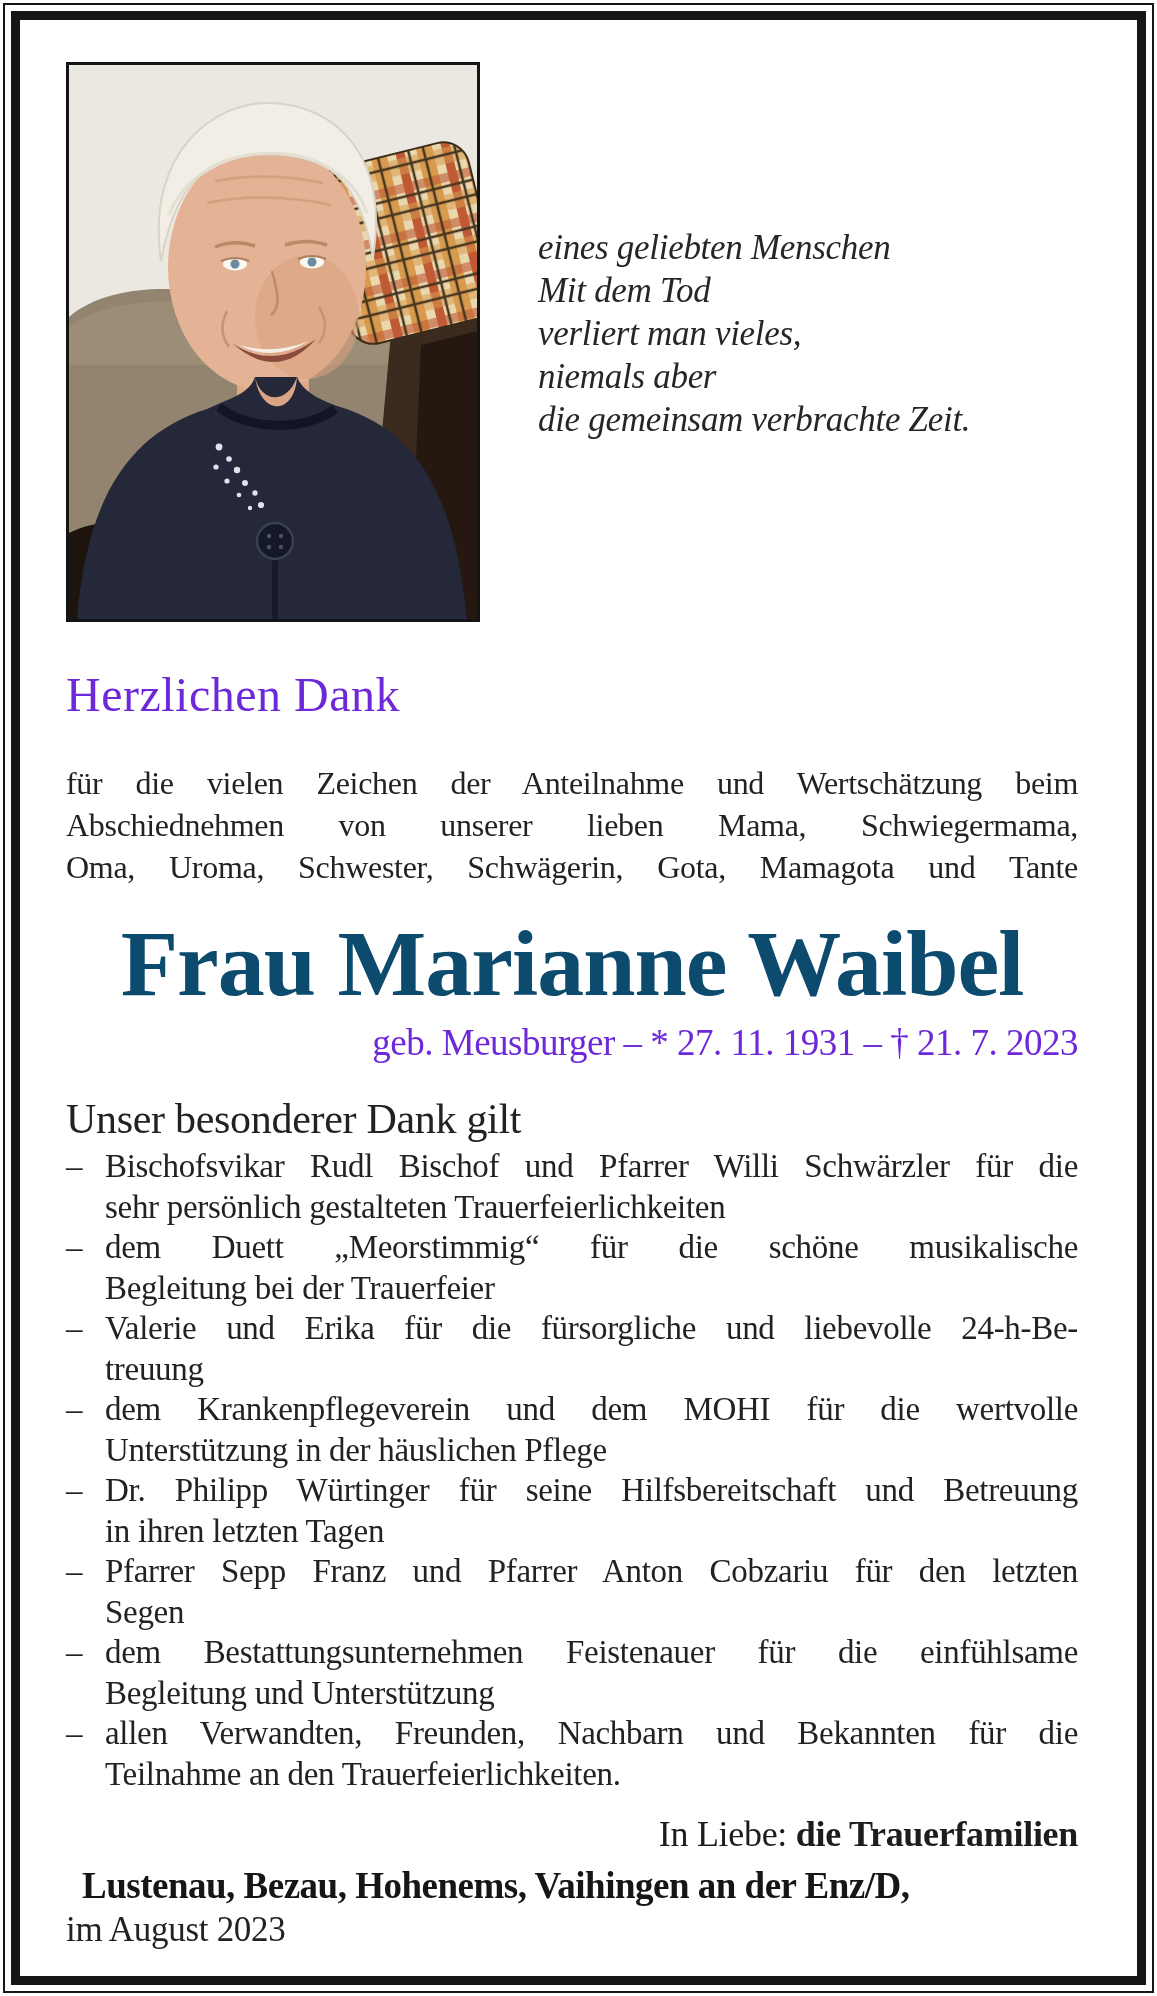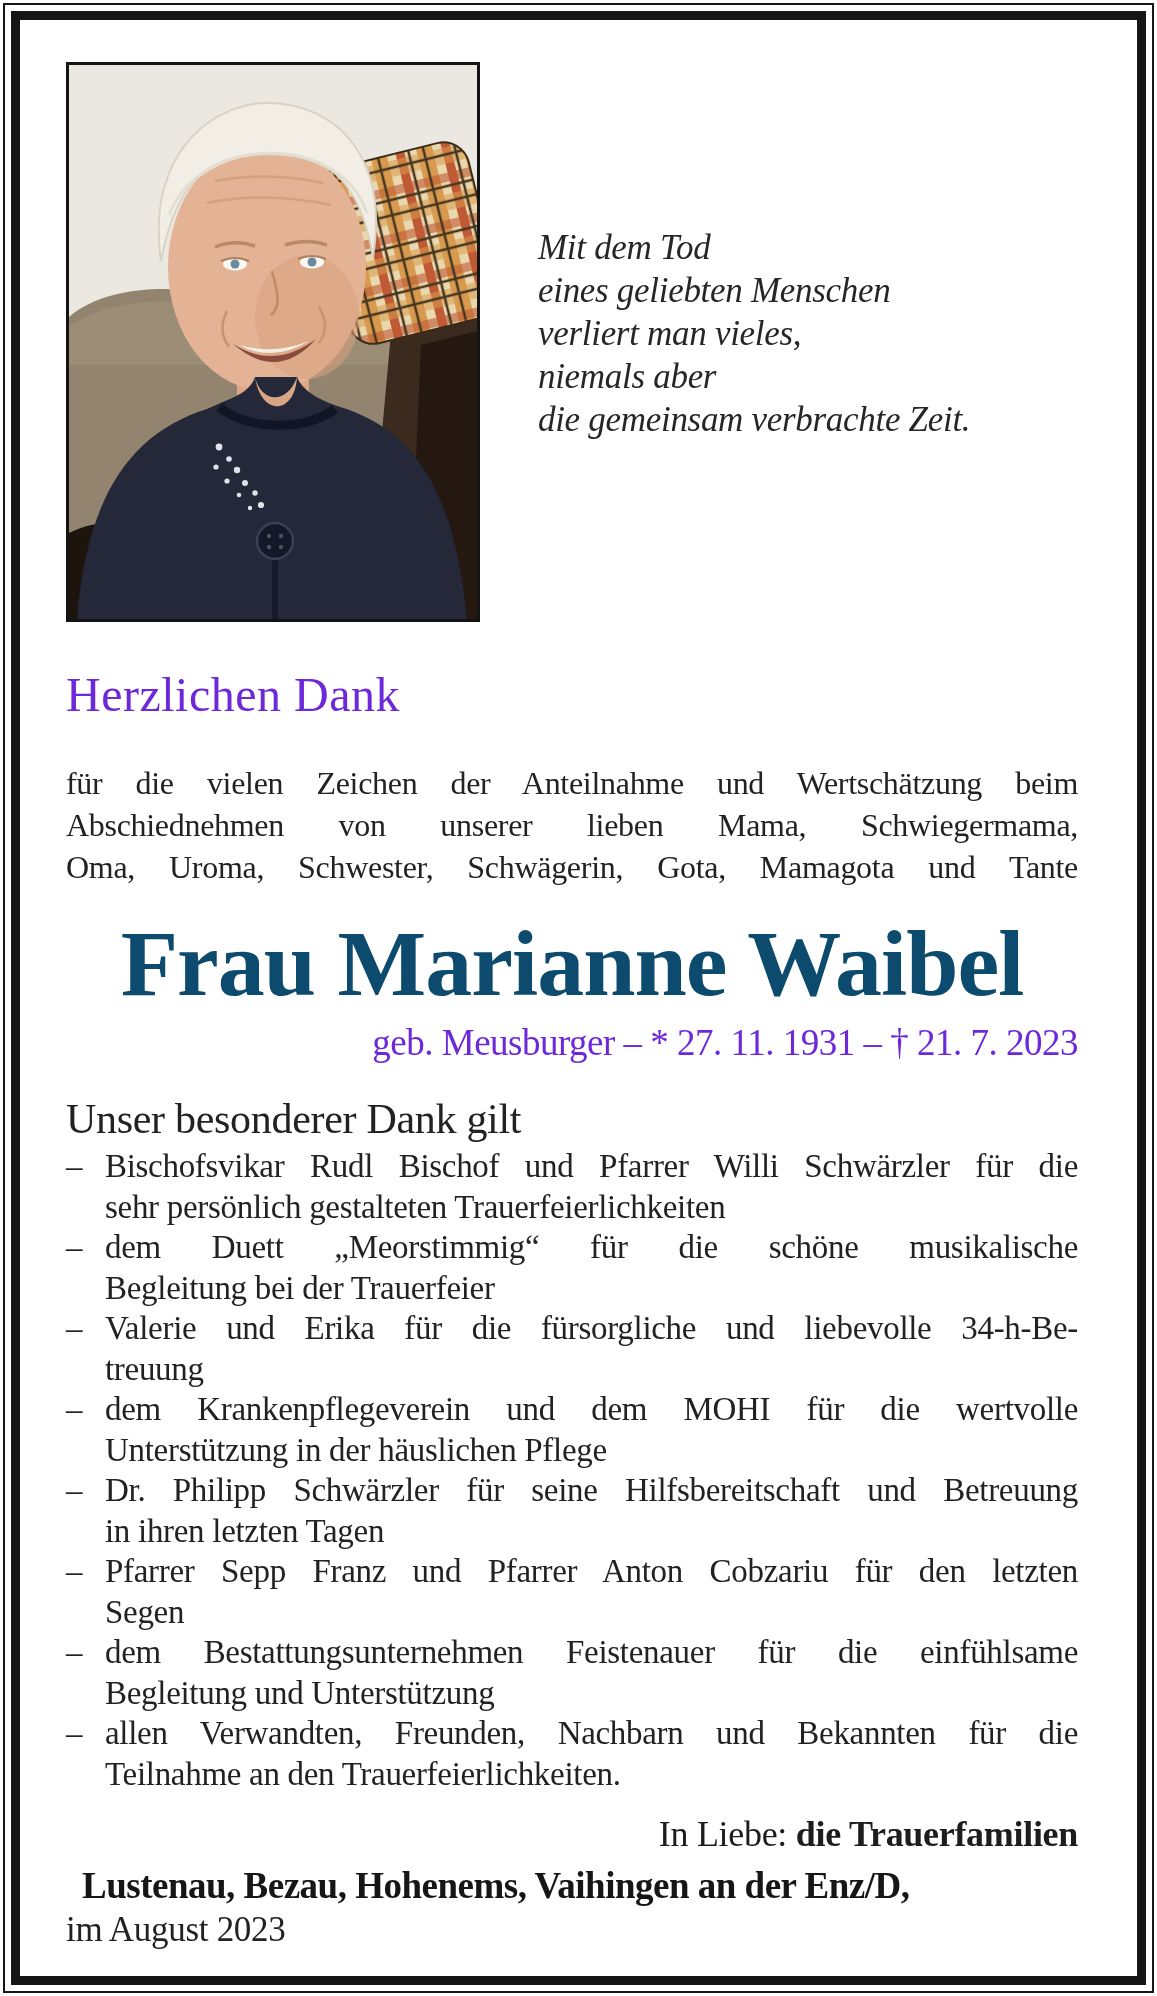--- a/index.html
+++ b/index.html
@@ -157,22 +157,22 @@
         <path d="M206 492 L 206 554" stroke="#15192a" stroke-width="6"></path>
         <circle cx="206" cy="476" r="18" fill="#151826" stroke="#3a4156" stroke-width="2.5"></circle>
         <circle cx="200" cy="471" r="2.2" fill="#4a5168"></circle>
           <circle cx="212" cy="471" r="2.2" fill="#4a5168"></circle>
         <circle cx="200" cy="482" r="2.2" fill="#4a5168"></circle>
           <circle cx="212" cy="482" r="2.2" fill="#4a5168"></circle>
       </svg>
     </figure>
 
     <div class="poem">
+      <div>eines geliebten Menschen</div>
       <div>Mit dem Tod</div>
-      <div>eines geliebten Menschen</div>
       <div>verliert man vieles,</div>
       <div>niemals aber</div>
       <div>die gemeinsam verbrachte Zeit.</div>
     </div>
 
     <h1 class="heading">Herzlichen Dank</h1>
 
     <div class="intro">
       <div class="just">für die vielen Zeichen der Anteilnahme und Wertschätzung beim</div>
       <div class="just">Abschiednehmen von unserer lieben Mama, Schwiegermama,</div>
@@ -190,31 +190,31 @@
         <div class="just">Bischofsvikar Rudl Bischof und Pfarrer Willi Schwärzler für die</div>
         <div>sehr persönlich gestalteten Trauerfeierlichkeiten</div>
       </li>
       <li class="t-item">
         <span class="dash">–</span>
         <div class="just">dem Duett „Meorstimmig“ für die schöne musikalische</div>
         <div>Begleitung bei der Trauerfeier</div>
       </li>
       <li class="t-item">
         <span class="dash">–</span>
-        <div class="just">Valerie und Erika für die fürsorgliche und liebevolle 34-h-Be-</div>
+        <div class="just">Valerie und Erika für die fürsorgliche und liebevolle 24-h-Be-</div>
         <div>treuung</div>
       </li>
       <li class="t-item">
         <span class="dash">–</span>
         <div class="just">dem Krankenpflegeverein und dem MOHI für die wertvolle</div>
         <div>Unterstützung in der häuslichen Pflege</div>
       </li>
       <li class="t-item">
         <span class="dash">–</span>
-        <div class="just">Dr. Philipp Schwärzler für seine Hilfsbereitschaft und Betreuung</div>
+        <div class="just">Dr. Philipp Würtinger für seine Hilfsbereitschaft und Betreuung</div>
         <div>in ihren letzten Tagen</div>
       </li>
       <li class="t-item">
         <span class="dash">–</span>
         <div class="just">Pfarrer Sepp Franz und Pfarrer Anton Cobzariu für den letzten</div>
         <div>Segen</div>
       </li>
       <li class="t-item">
         <span class="dash">–</span>
         <div class="just">dem Bestattungsunternehmen Feistenauer für die einfühlsame</div>

